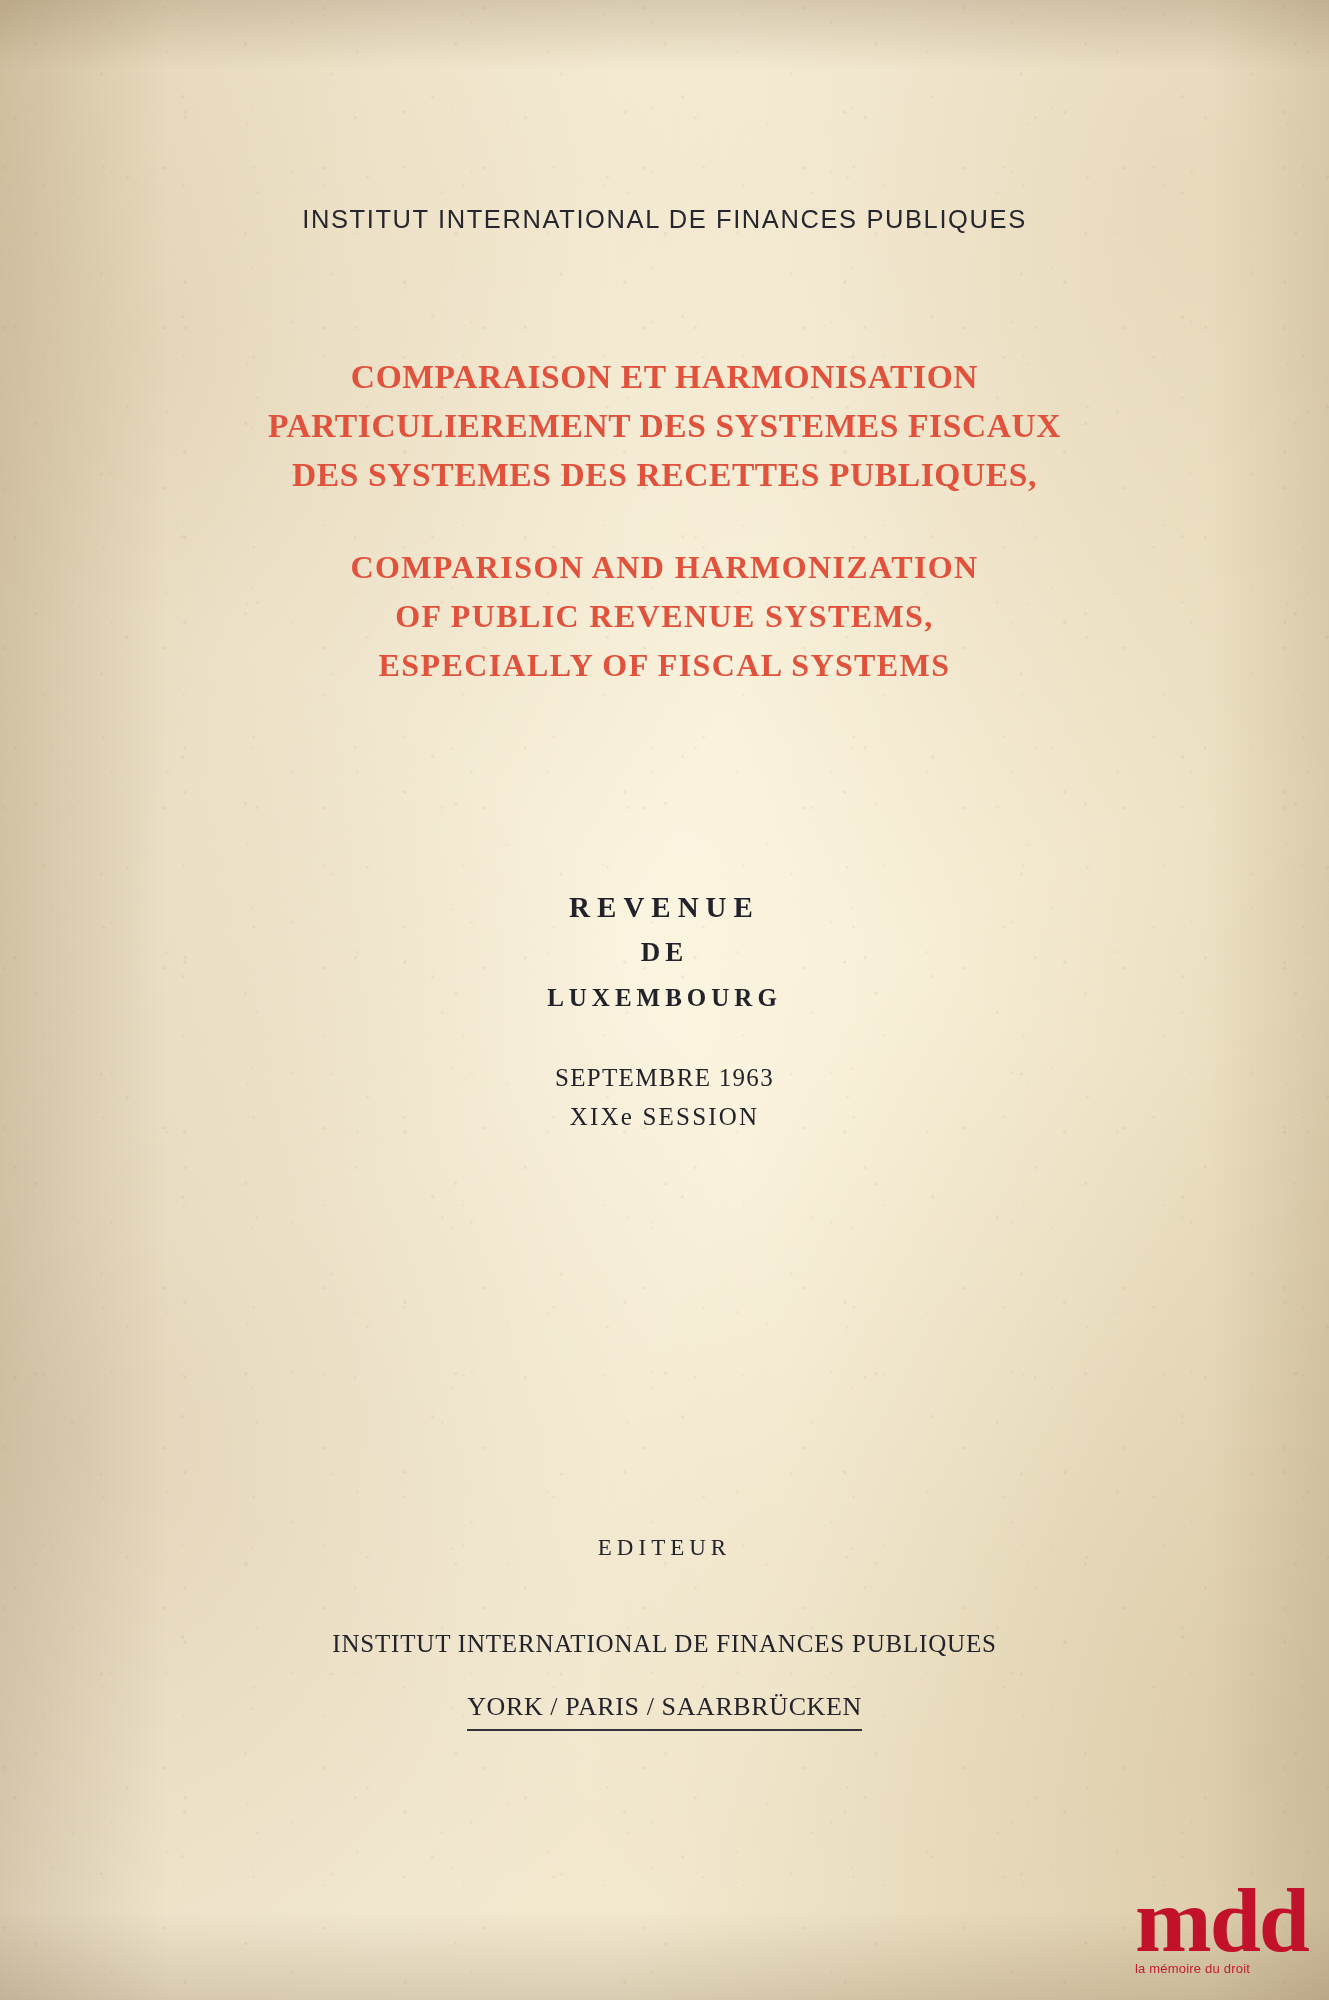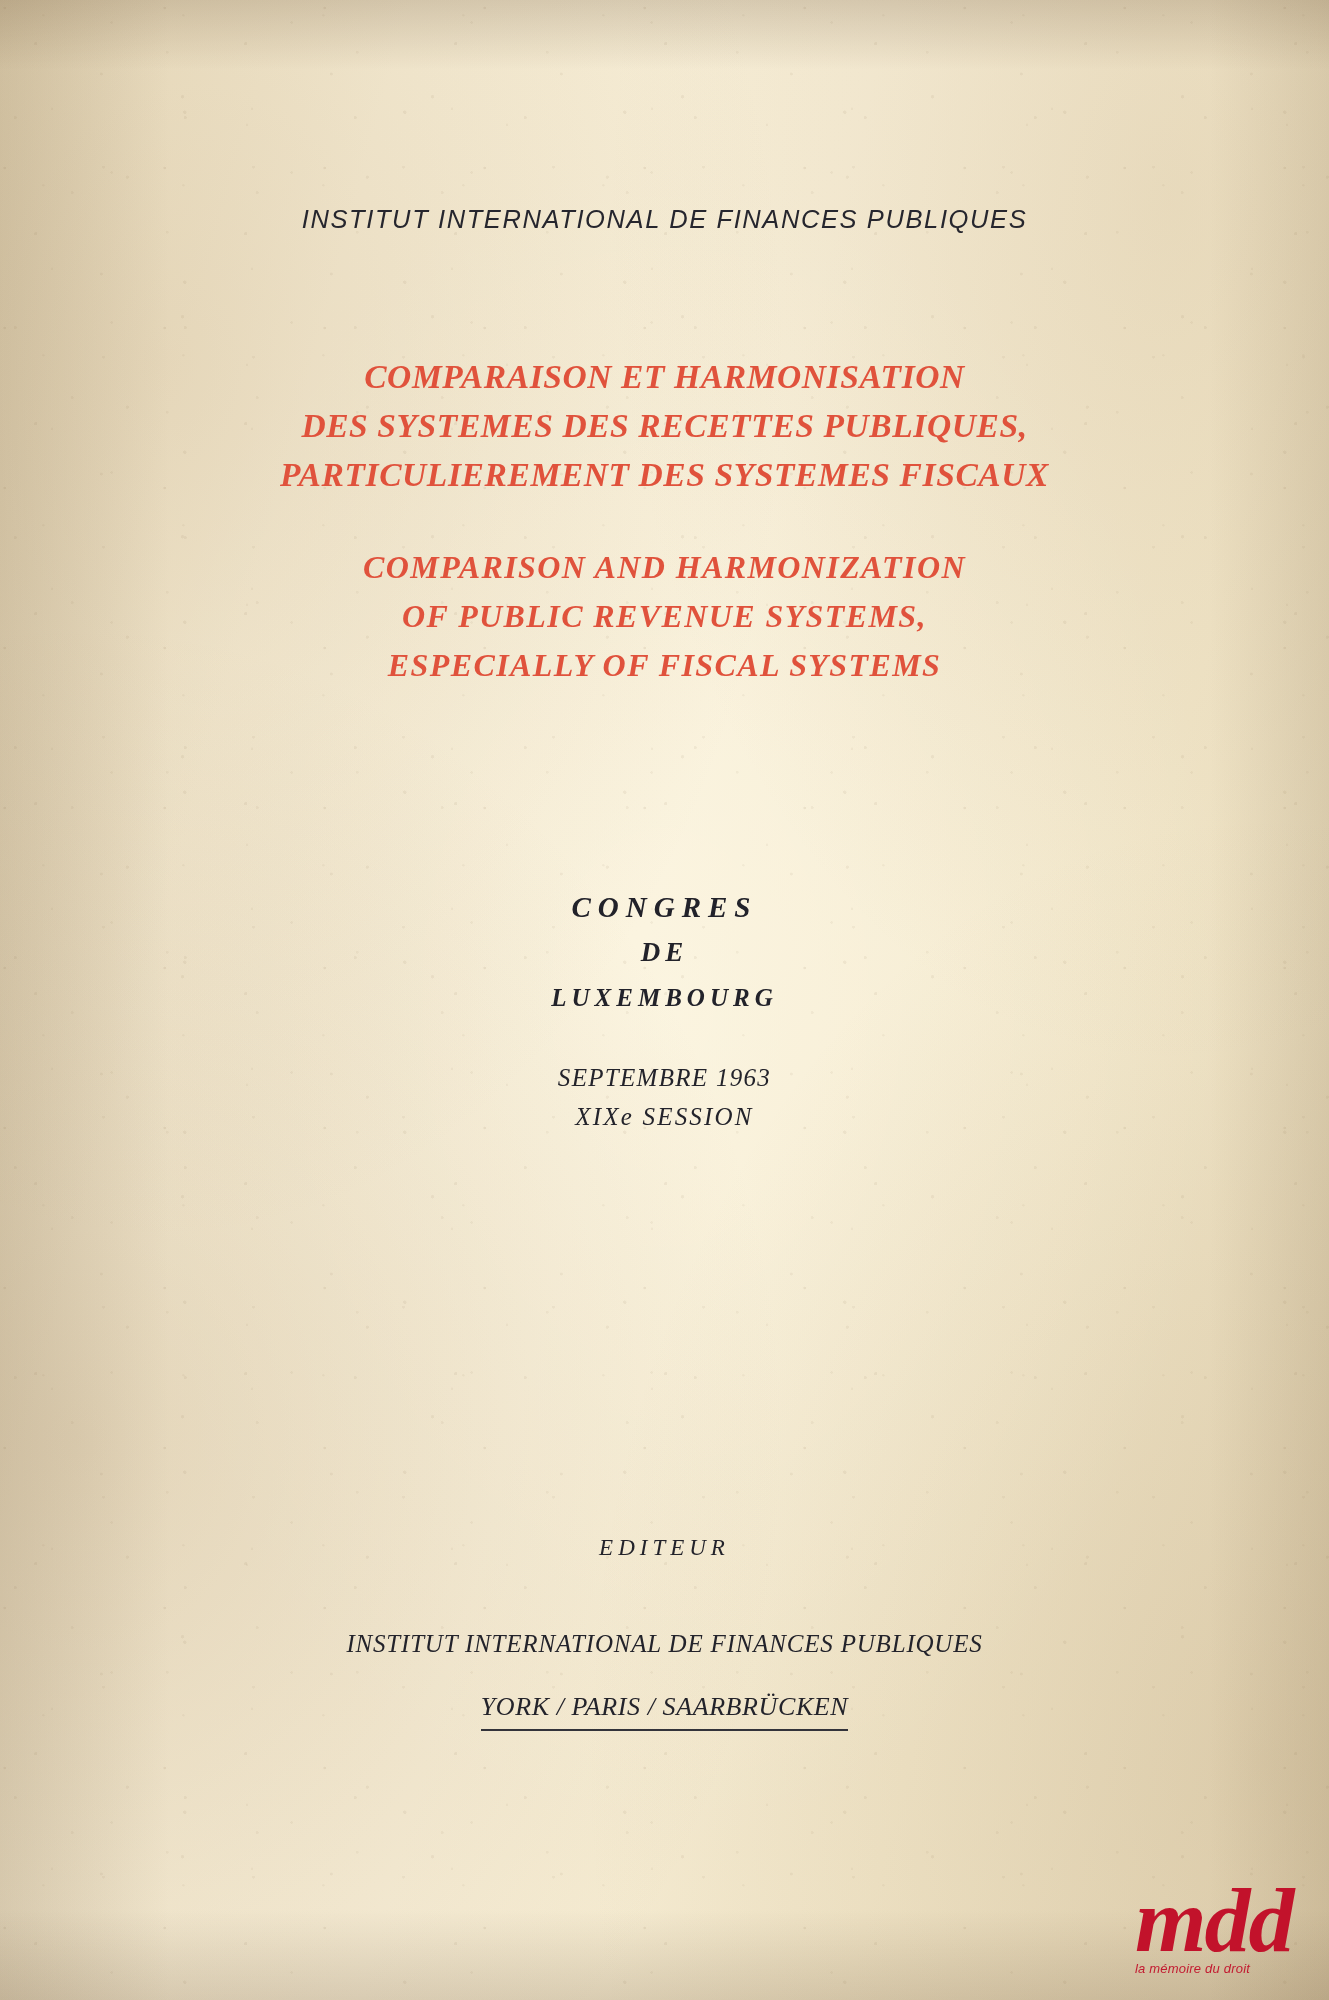--- a/index.html
+++ b/index.html
@@ -71,21 +71,20 @@
     background: linear-gradient(0deg, rgba(110,85,55,.20), rgba(110,85,55,0));
   }
 
   .content {
     position: relative;
     z-index: 3;
     width: 100%;
     height: 100%;
     text-align: center;
     color: #20202a;
-    font-style: italic;
   }
 
   .institute-top {
     position: absolute;
     top: 205px;
     left: 0; right: 0;
     font-size: 25.5px;
     letter-spacing: 1.6px;
     font-weight: 400;
     color: #26262e;
@@ -234,32 +233,32 @@
   <div class="edge-top"></div>
   <div class="edge-bottom"></div>
 
   <div class="content">
 
     <div class="institute-top">INSTITUT INTERNATIONAL DE FINANCES PUBLIQUES</div>
 
     <div class="title-block">
       <div class="title-fr">
         <div>COMPARAISON ET HARMONISATION</div>
+        <div>PARTICULIEREMENT DES SYSTEMES FISCAUX</div>
         <div>DES SYSTEMES DES RECETTES PUBLIQUES,</div>
-        <div>PARTICULIEREMENT DES SYSTEMES FISCAUX</div>
       </div>
       <div class="title-en">
         <div>COMPARISON AND HARMONIZATION</div>
         <div>OF PUBLIC REVENUE SYSTEMS,</div>
         <div>ESPECIALLY OF FISCAL SYSTEMS</div>
       </div>
     </div>
 
     <div class="congress">
-      <div class="l1">CONGRES</div>
+      <div class="l1">REVENUE</div>
       <div class="l2">DE</div>
       <div class="l3">LUXEMBOURG</div>
     </div>
 
     <div class="session">
       <div class="s1">SEPTEMBRE 1963</div>
       <div class="s2">XIXe SESSION</div>
     </div>
 
     <div class="editeur">EDITEUR</div>

